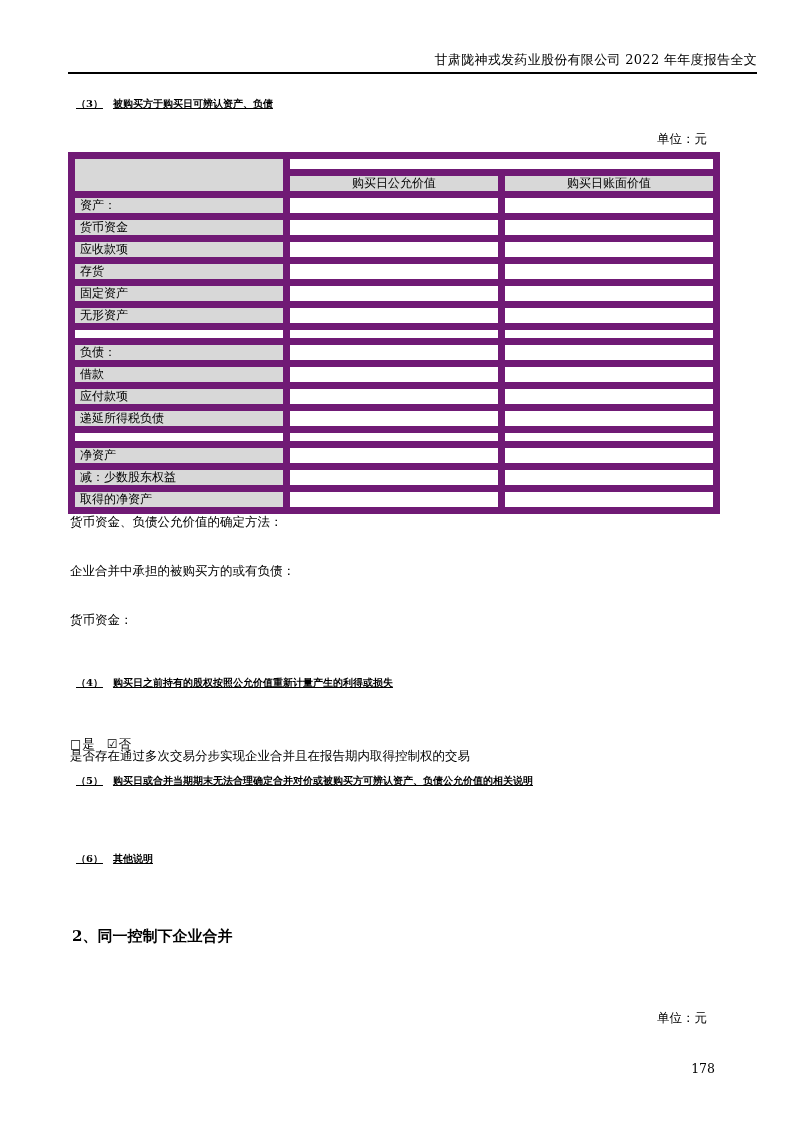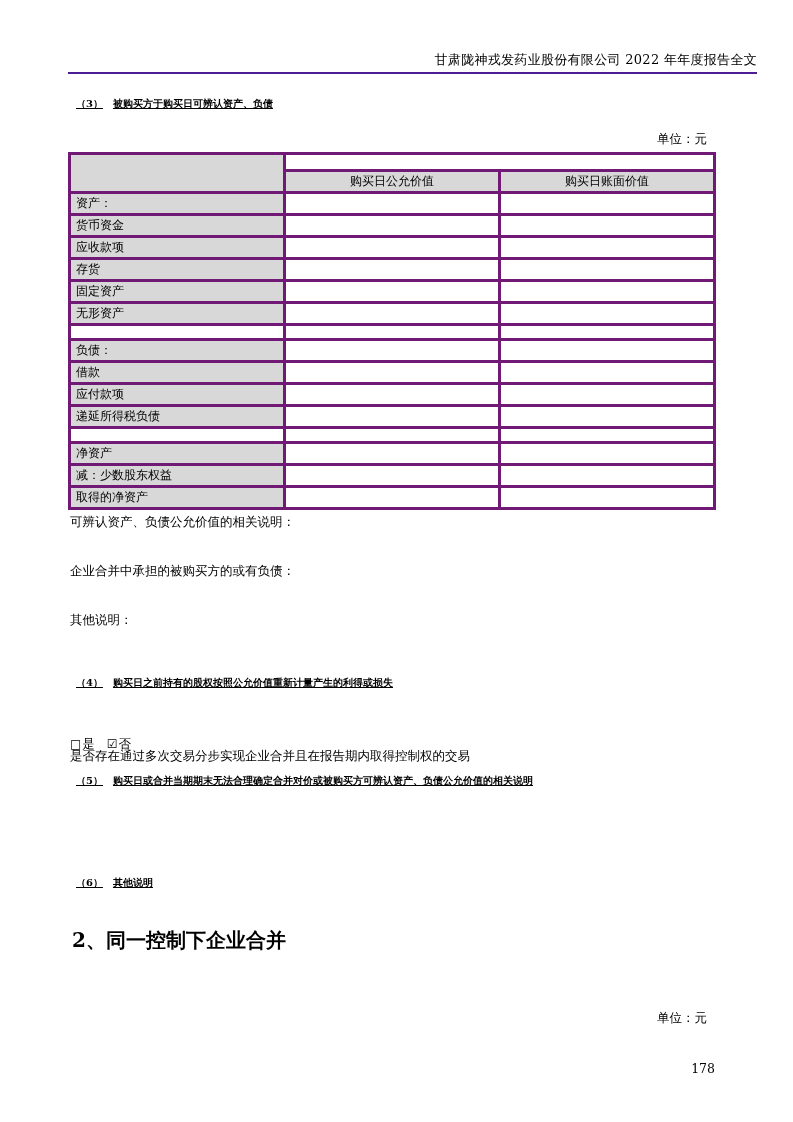--- a/index.html
+++ b/index.html
@@ -9,55 +9,55 @@
     background:#ffffff;
     color:#000;
     font-family:"DejaVu Serif","Liberation Serif",serif;
     overflow:hidden;
   }
   
   .doc-header{
     position:absolute;left:68px;top:50px;width:689px;
     text-align:right;
     font-size:13px;line-height:20px;
-    border-bottom:2px solid #4c1d95;
+    border-bottom:2px solid #000000;
     padding-bottom:2px;
     letter-spacing:.3px;
   }
   
   .sec-heading{
     position:absolute;left:76px;
     font-size:10px;font-weight:bold;
     white-space:nowrap;
     text-decoration:underline;
   }
   .sec-heading .num{margin-right:10px;}
   .h2-heading{
     position:absolute;left:72px;
-    font-size:20px;font-weight:bold;
+    font-size:15px;font-weight:bold;
     white-space:nowrap;
   }
   .unit-note{
     position:absolute;right:86px;
     font-size:12.5px;
   }
   .para{
     position:absolute;left:70px;
     font-size:12.5px;
     white-space:nowrap;
   }
   
   .fin-table{
     position:absolute;left:68px;top:152px;
     border-collapse:collapse;table-layout:fixed;
     width:645px;
     font-size:12px;
   }
   .fin-table td{
-    border:3px solid #701a75;
+    border:7px solid #701a75;
     padding:0 5px;
     vertical-align:middle;
     line-height:15px;
   }
   .fin-table tr.hrowA{height:17px;}
   .fin-table tr.hrowB{height:22px;}
   .fin-table tr.drow{height:22px;}
   .fin-table tr.blankrow{height:15px;}
   .fin-table td.corner{background:#d8d8d8;}
   .fin-table td.merged-top{background:#ffffff;}
@@ -179,37 +179,37 @@
         <td class="val"></td>
       </tr>
       <tr class="drow">
         <td class="lbl">取得的净资产</td>
         <td class="val"></td>
         <td class="val"></td>
       </tr>
     </tbody>
   </table>
 
-  <div class="para" style="top:514px;">可辨认资产、负债公允价值的相关说明：</div>
+  <div class="para" style="top:514px;">货币资金、负债公允价值的确定方法：</div>
   <div class="para" style="top:563px;">企业合并中承担的被购买方的或有负债：</div>
-  <div class="para" style="top:612px;">其他说明：</div>
+  <div class="para" style="top:612px;">货币资金：</div>
 
   <div class="sec-heading" style="top:676px;">
     <span class="num">（4）</span><span>购买日之前持有的股权按照公允价值重新计量产生的利得或损失</span>
   </div>
   <div class="para" style="top:748px;text-align:center;">是否存在通过多次交易分步实现企业合并且在报告期内取得控制权的交易</div>
   <div class="options" style="top:736px;">
     <span class="opt"><span class="sym">□</span><span>是</span></span><span class="opt"><span class="sym">☑</span><span>否</span></span>
   </div>
 
   <div class="sec-heading" style="top:774px;">
     <span class="num">（5）</span><span>购买日或合并当期期末无法合理确定合并对价或被购买方可辨认资产、负债公允价值的相关说明</span>
   </div>
 
-  <div class="sec-heading" style="top:876px;">
+  <div class="sec-heading" style="top:852px;">
     <span class="num">（6）</span><span>其他说明</span>
   </div>
 
   <div class="h2-heading" style="top:927px;">2、同一控制下企业合并</div>
 
 
   <div class="unit-note" style="top:1010px;">单位：元</div>
 
   <div class="page-number" style="top:1039px;margin-top:22px;">178</div>
 

